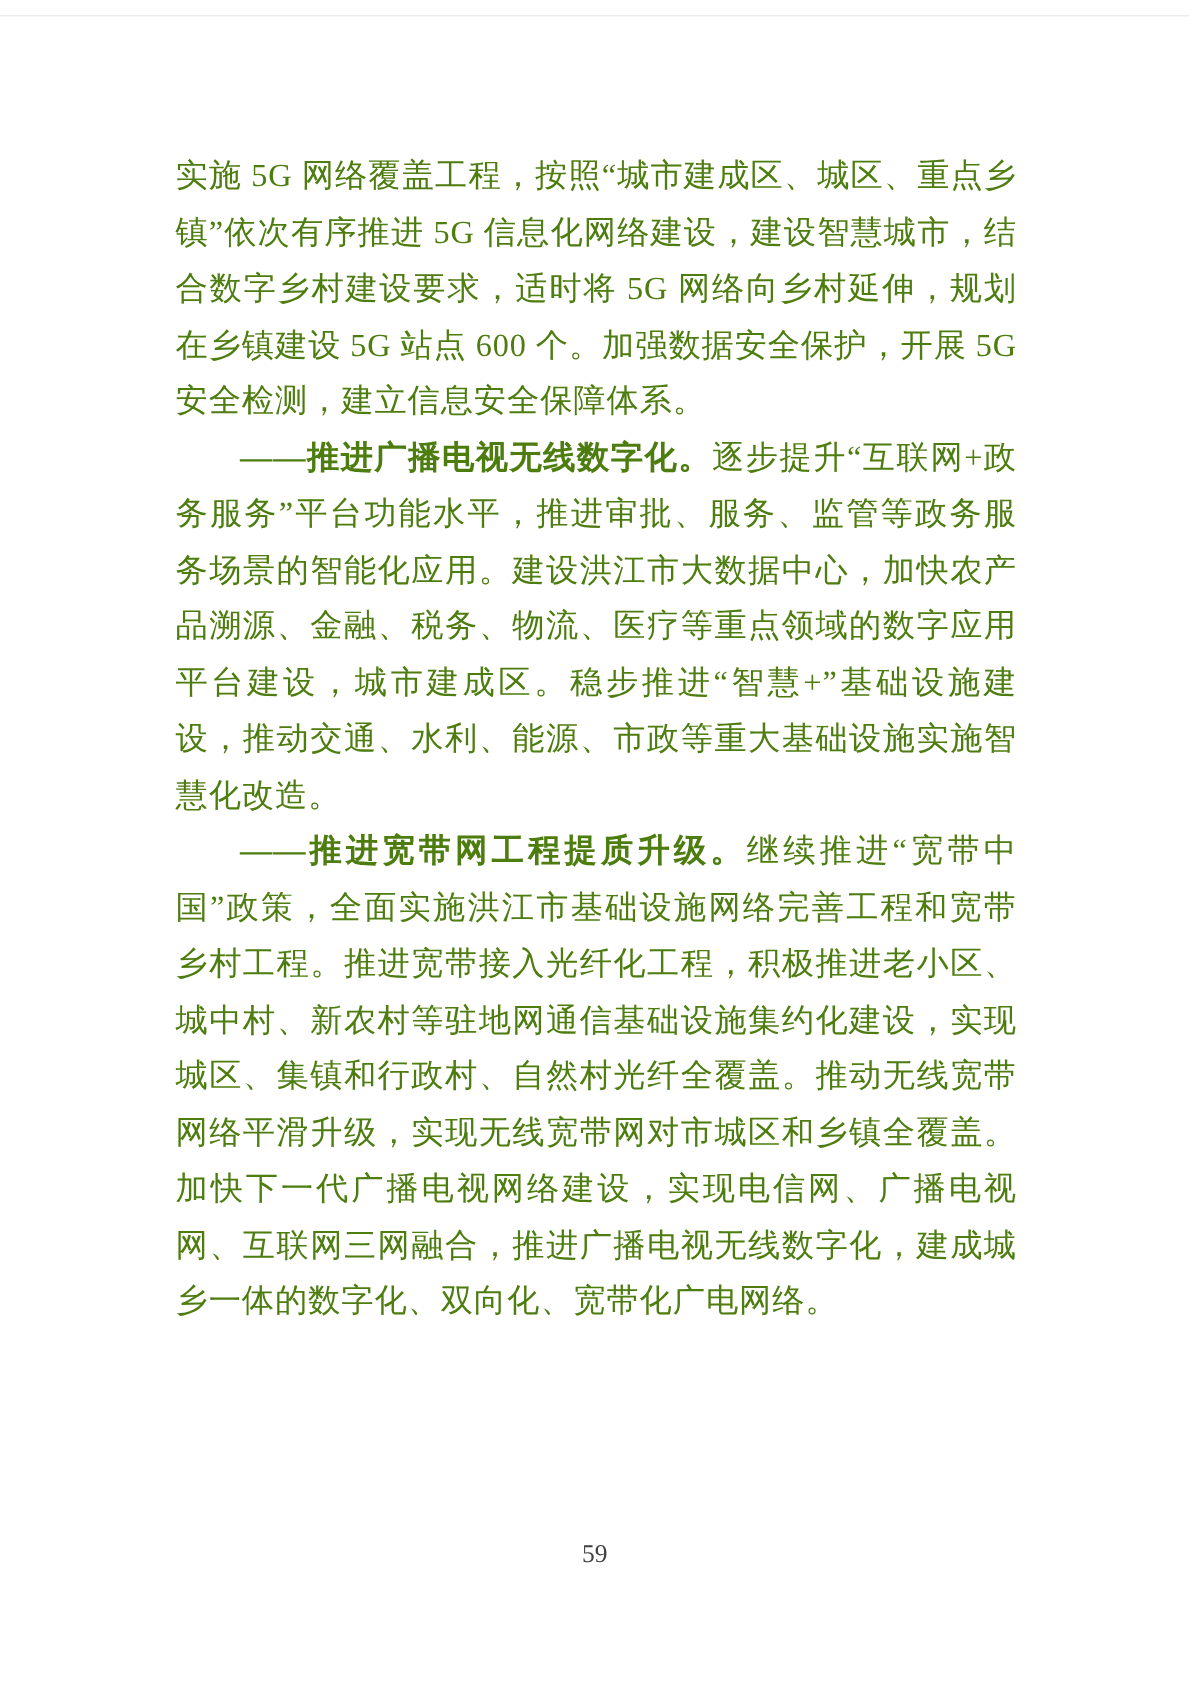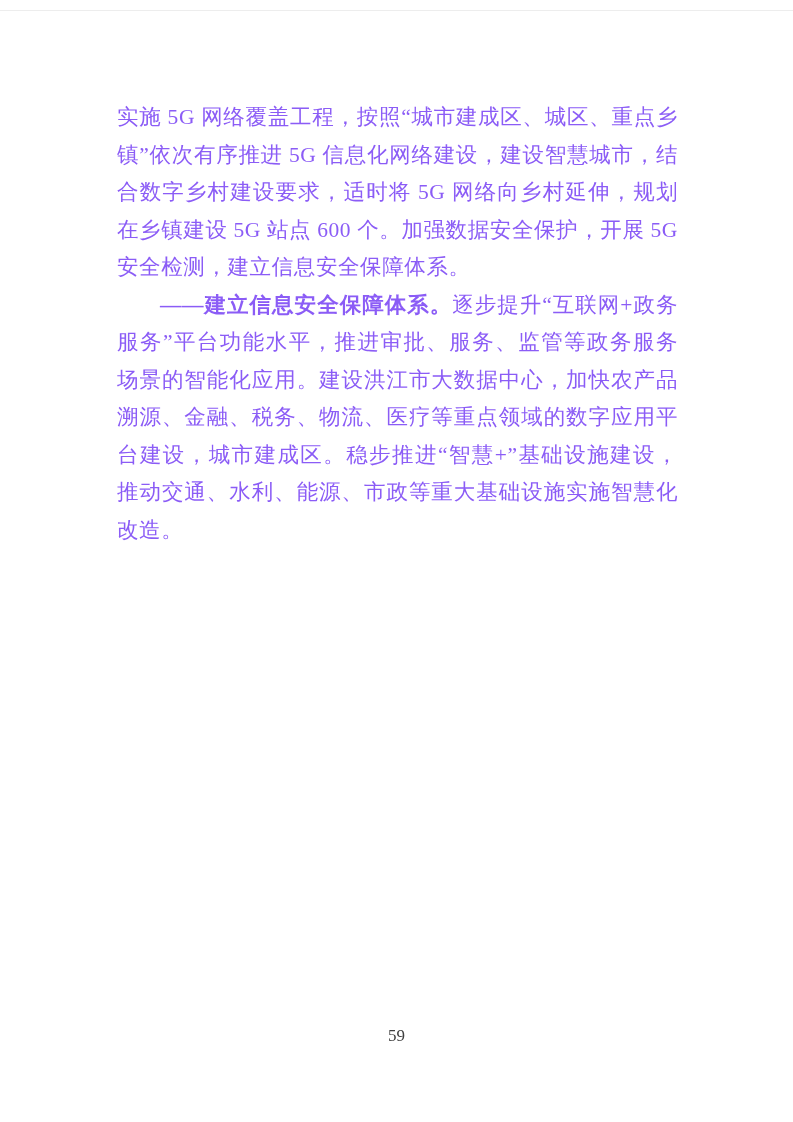--- a/index.html
+++ b/index.html
@@ -31,21 +31,21 @@
   .body-text {
     position: absolute;
     left: 117px;
     top: 99px;
     width: 561px;
     font-size: 21.5px;
     line-height: 37.5px;
     letter-spacing: 0.6px;
     text-align: justify;
     text-justify: inter-character;
-    color: #8b5cf6;
+    color: #4d7c0f;
   }
   .para {
     margin: 0;
     padding: 0;
     text-indent: 0;
   }
   .para.indent {
     text-indent: 2em;
   }
   .lead {
@@ -66,20 +66,21 @@
 <body>
 
 <div class="page">
 
   <div class="edge-line"></div>
 
   <div class="body-text">
 
     <p class="para"><span>实施 5G 网络覆盖工程，按照“城市建成区、城区、重点乡镇”依次有序推进 5G 信息化网络建设，建设智慧城市，结合数字乡村建设要求，适时将 5G 网络向乡村延伸，规划在乡镇建设 5G 站点 600 个。加强数据安全保护，开展 5G 安全检测，建立信息安全保障体系。</span></p>
 
-    <p class="para indent"><strong class="lead">——建立信息安全保障体系。</strong><span>逐步提升“互联网+政务服务”平台功能水平，推进审批、服务、监管等政务服务场景的智能化应用。建设洪江市大数据中心，加快农产品溯源、金融、税务、物流、医疗等重点领域的数字应用平台建设，城市建成区。稳步推进“智慧+”基础设施建设，推动交通、水利、能源、市政等重大基础设施实施智慧化改造。</span></p>
+    <p class="para indent"><strong class="lead">——推进广播电视无线数字化。</strong><span>逐步提升“互联网+政务服务”平台功能水平，推进审批、服务、监管等政务服务场景的智能化应用。建设洪江市大数据中心，加快农产品溯源、金融、税务、物流、医疗等重点领域的数字应用平台建设，城市建成区。稳步推进“智慧+”基础设施建设，推动交通、水利、能源、市政等重大基础设施实施智慧化改造。</span></p>
 
+    <p class="para indent"><strong class="lead">——推进宽带网工程提质升级。</strong><span>继续推进“宽带中国”政策，全面实施洪江市基础设施网络完善工程和宽带乡村工程。推进宽带接入光纤化工程，积极推进老小区、城中村、新农村等驻地网通信基础设施集约化建设，实现城区、集镇和行政村、自然村光纤全覆盖。推动无线宽带网络平滑升级，实现无线宽带网对市城区和乡镇全覆盖。加快下一代广播电视网络建设，实现电信网、广播电视网、互联网三网融合，推进广播电视无线数字化，建成城乡一体的数字化、双向化、宽带化广电网络。</span></p>
 
   </div>
 
   <div class="page-number">59</div>
 
 </div>
 
 </body></html>

